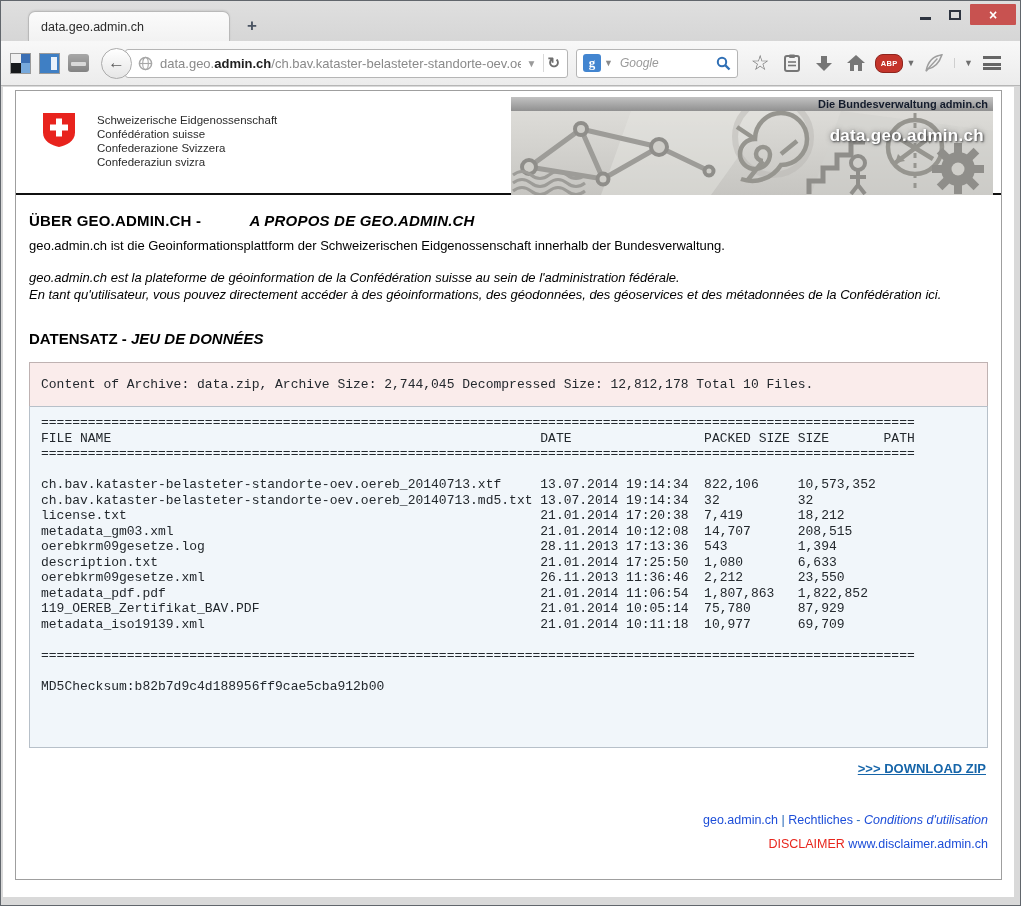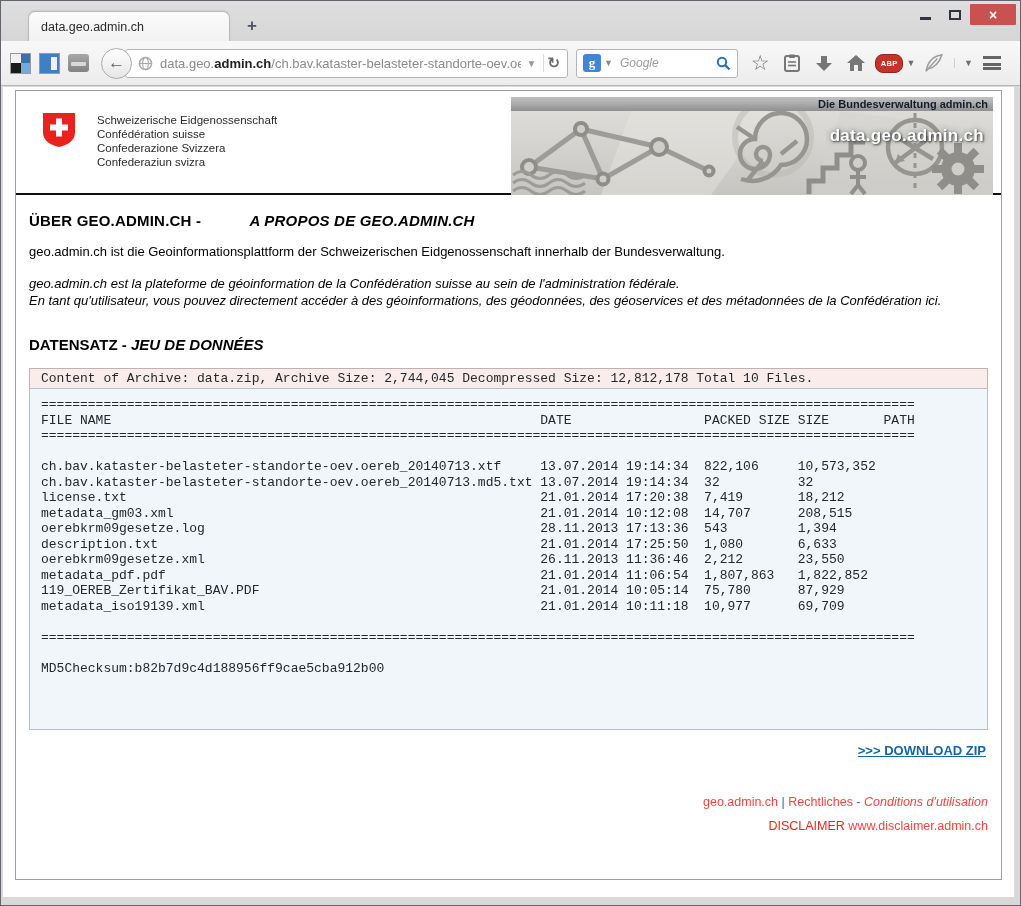--- a/index.html
+++ b/index.html
@@ -85,37 +85,37 @@
                font-weight:bold; color:#141c2c; line-height:14px; padding-right:5px; }
   .banner-art { height:84px; position:relative; overflow:hidden; }
   .banner-art svg { display:block; }
   .site-title { position:absolute; top:15px; right:9px; font-size:17px; font-weight:bold; color:#fff;
                 text-shadow:1px 1px 2px rgba(70,70,70,.95), 0 0 5px rgba(90,90,90,.7); letter-spacing:.3px; }
 
   
   .main { padding:0 13px; }
   h1.sect { margin:17px 0 0; font-size:15px; color:#000; letter-spacing:.2px; }
   h1.sect .fr { font-style:italic;margin-left:44px; }
-  .para { margin:14px 0 0; font-size:13px; line-height:17px; color:#000; }
+  .para { margin:8px 0 0; font-size:13px; line-height:17px; color:#000; }
   .para.fr { font-style:italic; margin-top:15px; }
   h2.sect { margin:27px 0 0; font-size:15px; color:#000; }
   h2.sect .fr { font-style:italic; }
 
   .archive-note { margin-top:15px; background:#faeceb; border:1px solid #bfb2b2; border-bottom:none;
-                  padding:2px 11px; font-family:"Liberation Mono","DejaVu Sans Mono",monospace;
+                  padding:14px 11px; font-family:"Liberation Mono","DejaVu Sans Mono",monospace;
                   font-size:13px; color:#23282d; }
   .listing-box { background:#f1f6fa; border:1px solid #b7c0c9; padding:8px 11px 6px; }
   .listing-box pre { margin:0; font-family:"Liberation Mono","DejaVu Sans Mono",monospace; font-size:13px;
                      line-height:15.5px; color:#23282d; white-space:pre; overflow:hidden; }
 
   .dl-row { text-align:right; margin-top:11px; padding-right:2px; }
   .dl-link { color:#1665a9; font-weight:bold; font-size:13px; text-decoration:underline; }
 
   .footer { text-align:right; margin-top:36px; padding-bottom:13px; font-size:12.5px; }
-  .footer a { color:#ef4444; text-decoration:none; }
+  .footer a { color:#1d4ed8; text-decoration:none; }
   .footer .sep { color:#2a6bb8; }
   .footer .it { font-style:italic; }
   .footer-line2 { margin-top:10px; }
   .disclaimer { color:#e8261d; }
 </style>
 </head>
 <body>
 
 <div class="window">
 

